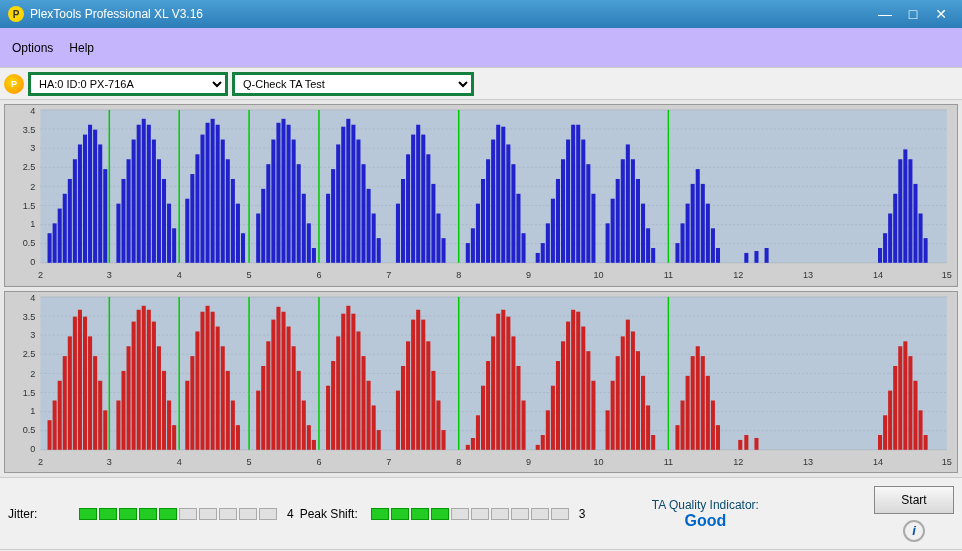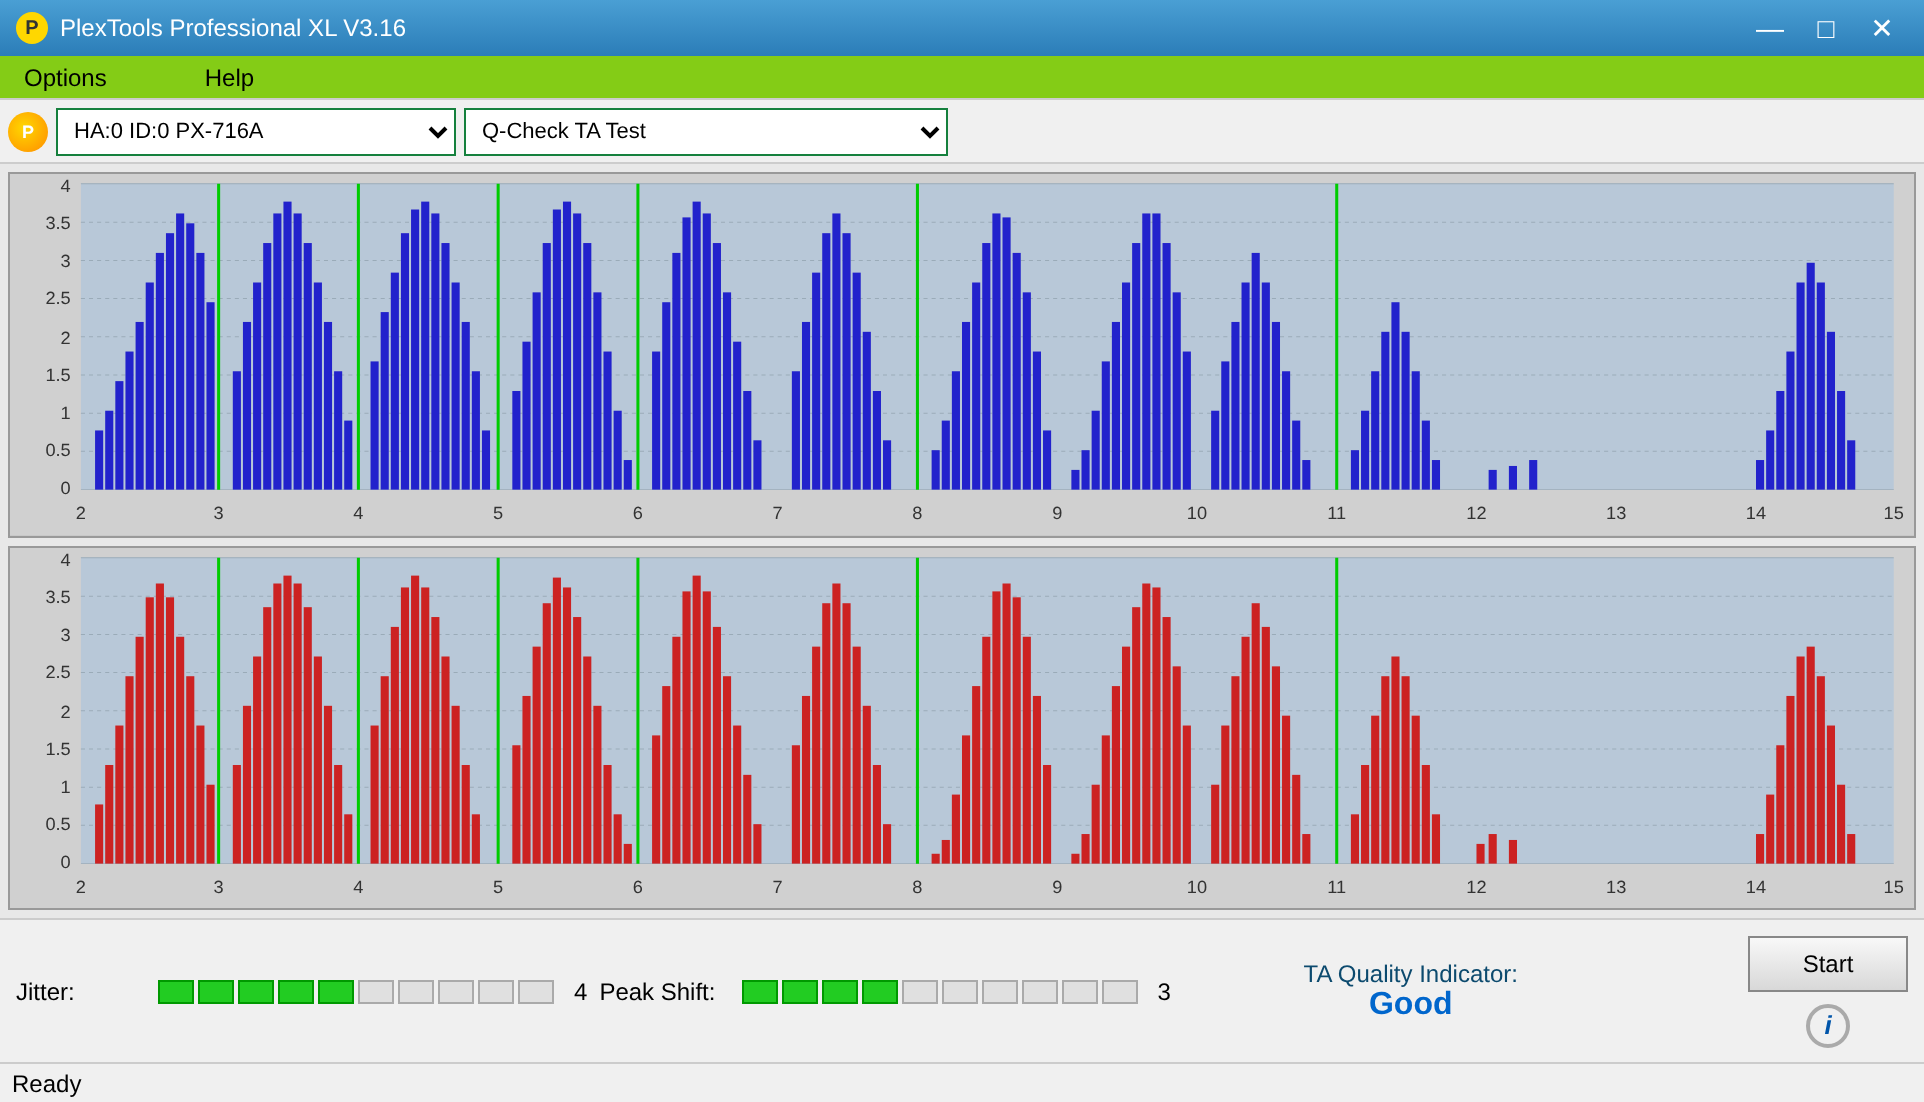--- a/index.html
+++ b/index.html
@@ -49,27 +49,26 @@
       background: transparent;
       border: none;
       color: white;
       cursor: pointer;
       font-size: 14px;
       display: flex; align-items: center; justify-content: center;
     }
 
     
     .menu-bar {
-      background: #84cc16;
-      height: 22px;
+      background: #c4b5fd;
+      height: 40px;
       display: flex;
       align-items: center;
       padding: 0 4px;
       border-bottom: 1px solid #ccc;
-      gap: 33px;
     }
     .menu-item {
       padding: 2px 8px;
       cursor: pointer;
       font-size: 12px;
     }
 
     
     .toolbar {
       background: #f0f0f0;
@@ -86,21 +85,21 @@
       background: radial-gradient(circle at 40% 40%, #ffd700, #ff8c00);
       display: flex; align-items: center; justify-content: center;
       font-size: 9px;
       font-weight: bold;
       color: white;
       flex-shrink: 0;
     }
     .toolbar-select {
       height: 24px;
       font-size: 11px;
-      border: 1px solid #15803d;
+      border: 3px solid #15803d;
       background: white;
       padding: 1px 4px;
       cursor: pointer;
     }
     .toolbar-select-drive { width: 200px; }
     .toolbar-select-func { width: 240px; }
     .toolbar-select-test { width: 242px; }
 
     
     .main-content {

